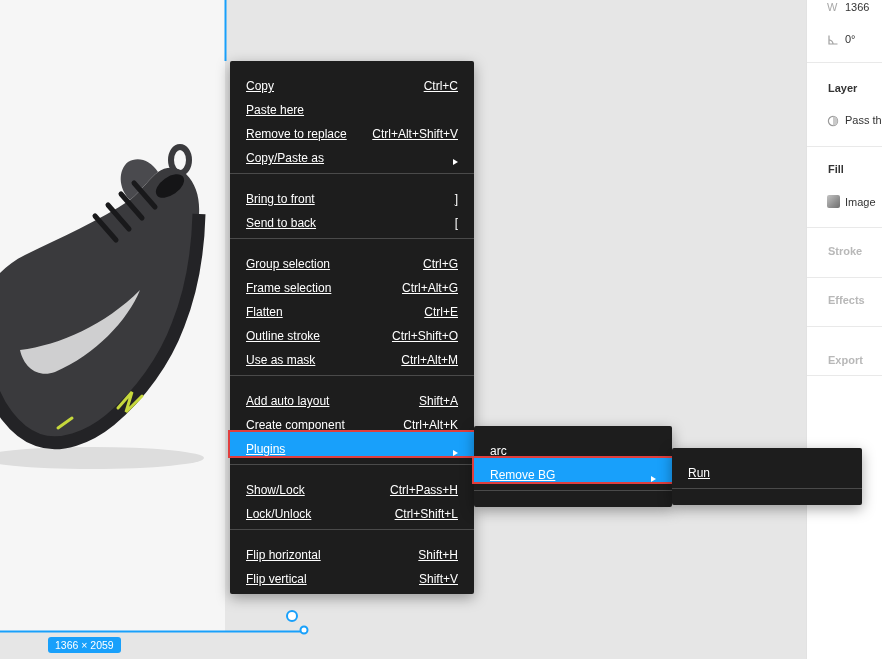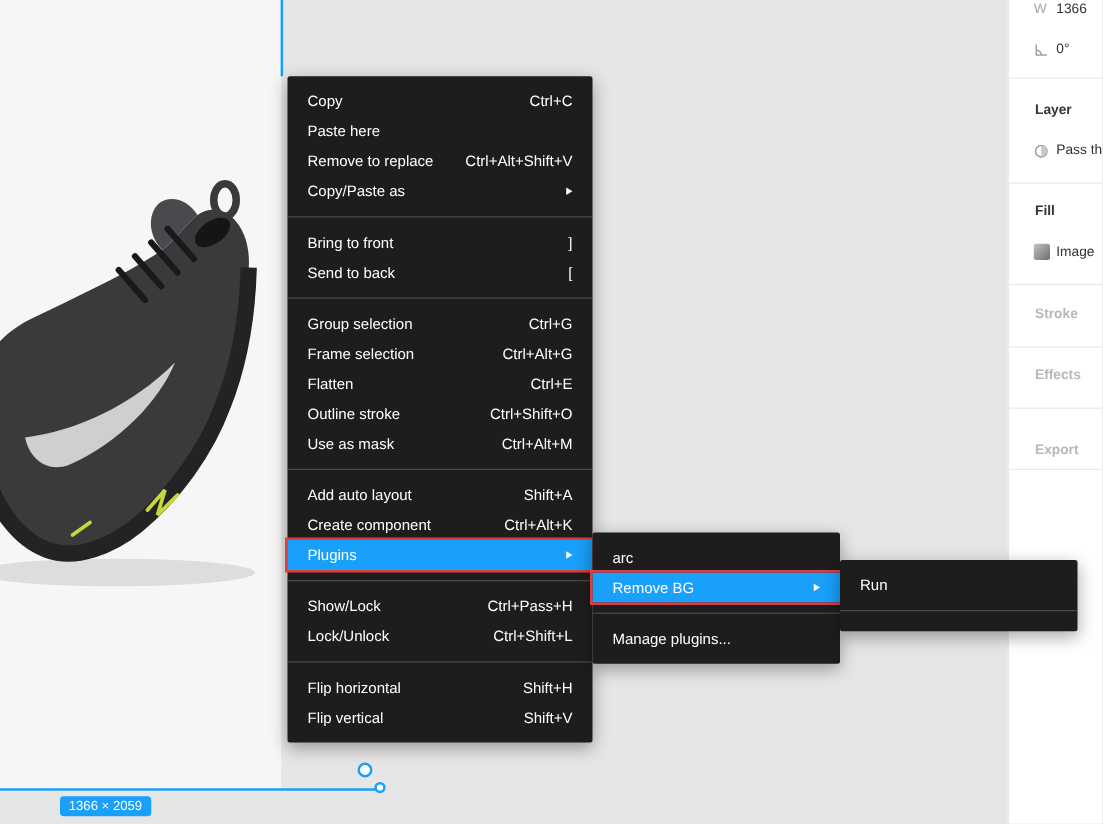--- a/index.html
+++ b/index.html
@@ -61,22 +61,22 @@
     box-shadow:0 4px 14px rgba(0,0,0,.35);
     font-size:12px;color:#fff;
     user-select:none;cursor:default;
   }
   #main-menu{left:230px;top:61px;width:244px}
   #plugins-menu{left:474px;top:426px;width:198px}
   #removebg-menu{left:672px;top:448px;width:190px}
 
   .menu-item{
     position:relative;height:24px;
-    display:flex;align-items:center;
-    padding:0 16px;white-space:nowrap;
+    display:flex;align-items:flex-end;
+    padding:0 16px;white-space:nowrap;text-decoration:underline;
   }
   .menu-item.highlighted{background:var(--accent)}
   .mi-label{flex:0 0 auto}
   .mi-shortcut{margin-left:auto;padding-left:24px}
   .mi-arrow{
     margin-left:auto;width:0;height:0;
     border-left:5px solid #fff;
     border-top:3.5px solid transparent;
     border-bottom:3.5px solid transparent;
   }
@@ -273,22 +273,19 @@
   </div>
 <div class="menu" id="plugins-menu">
     <div class="menu-item">
       <span class="mi-label">arc</span>
     </div>
     <div class="menu-item highlighted ann-full">
       <span class="mi-label">Remove BG</span>
       <span class="mi-arrow"></span>
     </div>
     <div class="menu-sep"></div>
-    <div class="menu-item">
-      <span class="mi-label">Manage plugins...</span>
-    </div>
   </div>
 <div class="menu" id="removebg-menu">
     <div class="menu-item">
       <span class="mi-label">Run</span>
     </div>
     <div class="menu-sep"></div>
   </div>
 
 </body></html>

